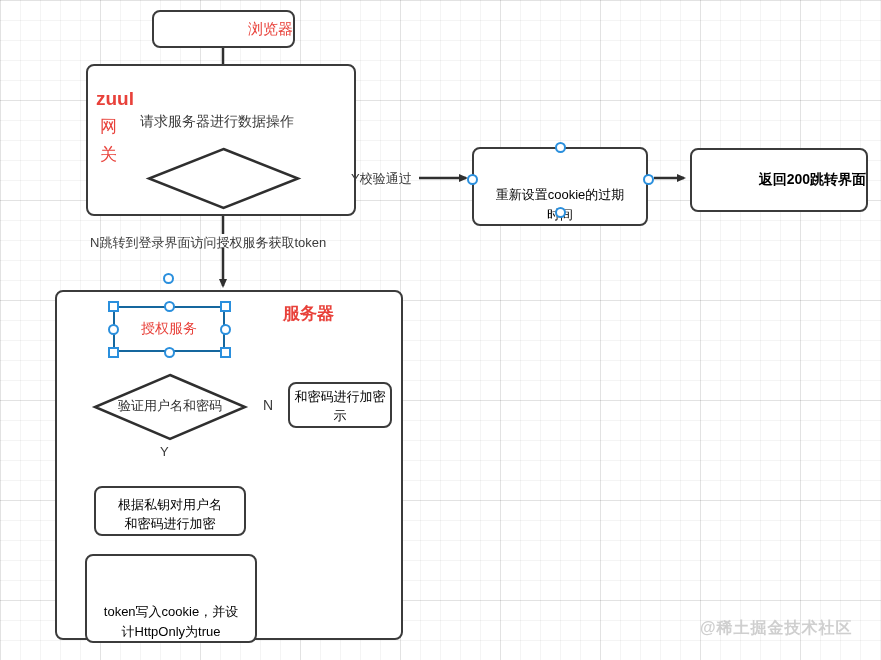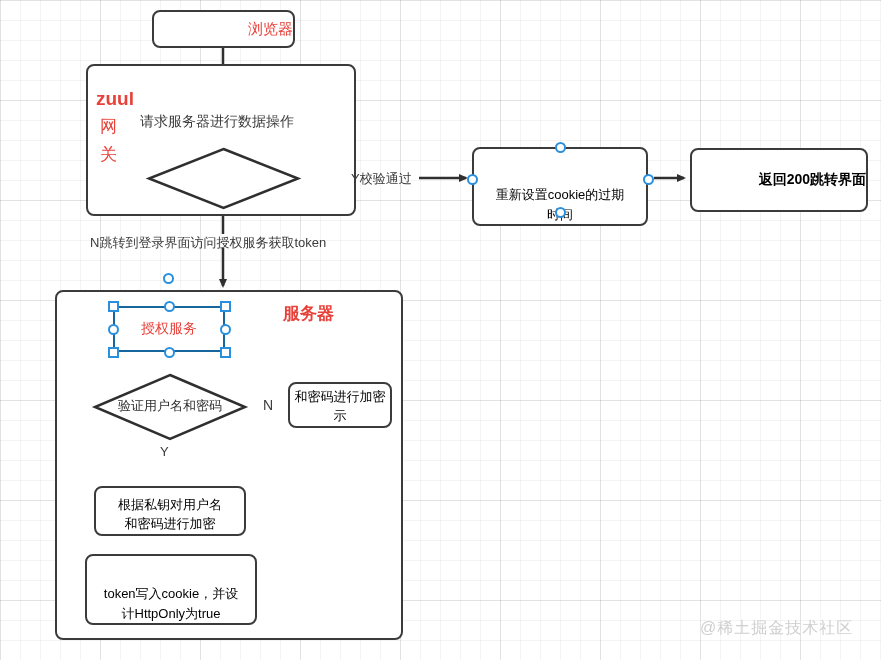--- a/index.html
+++ b/index.html
@@ -196,20 +196,20 @@
   <div class="node boxnode" style="left:288px; top:382px; width:104px; height:46px; flex-direction:column; line-height:1.45;">
     <span style="font-size:13px;">和密码进行加密</span>
     <span style="font-size:13px;">示</span>
   </div>
 
   <div class="node boxnode" style="left:94px; top:474px; width:152px; height:50px; flex-direction:column; line-height:1.45;margin-top:12px;">
     <span style="font-size:13px;">根据私钥对用户名</span>
     <span style="font-size:13px;">和密码进行加密</span>
   </div>
 
-  <div class="node boxnode" style="left:85px; top:554px; width:172px; height:71px; flex-direction:column; line-height:1.5;">
+  <div class="node boxnode" style="left:85px; top:554px; width:172px; height:89px; flex-direction:column; line-height:1.5;">
     <span style="font-size:13px;">token写入cookie，并设</span>
     <span style="font-size:13px;">计HttpOnly为true</span>
   </div>
 
-  <div class="watermark" style="left:700px; top:618px; font-size:16px;">@稀土掘金技术社区</div>
+  <div class="watermark" style="left:700px; top:618px; font-size:16px;font-weight:bold;">@稀土掘金技术社区</div>
 
 </div>
 
 </body></html>

